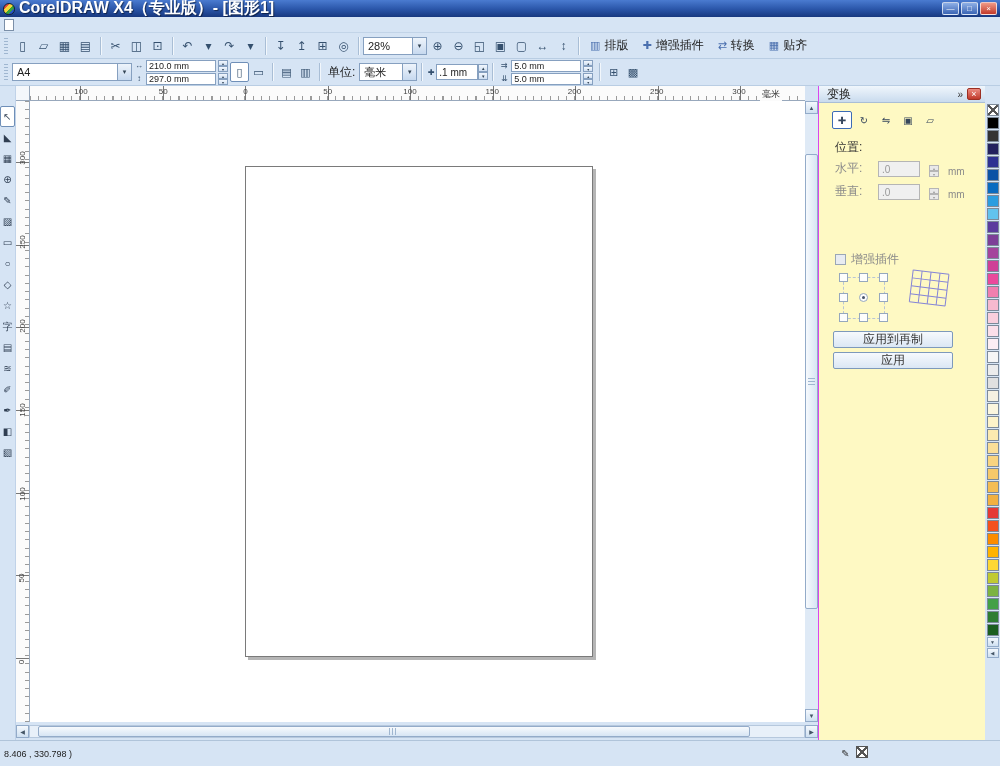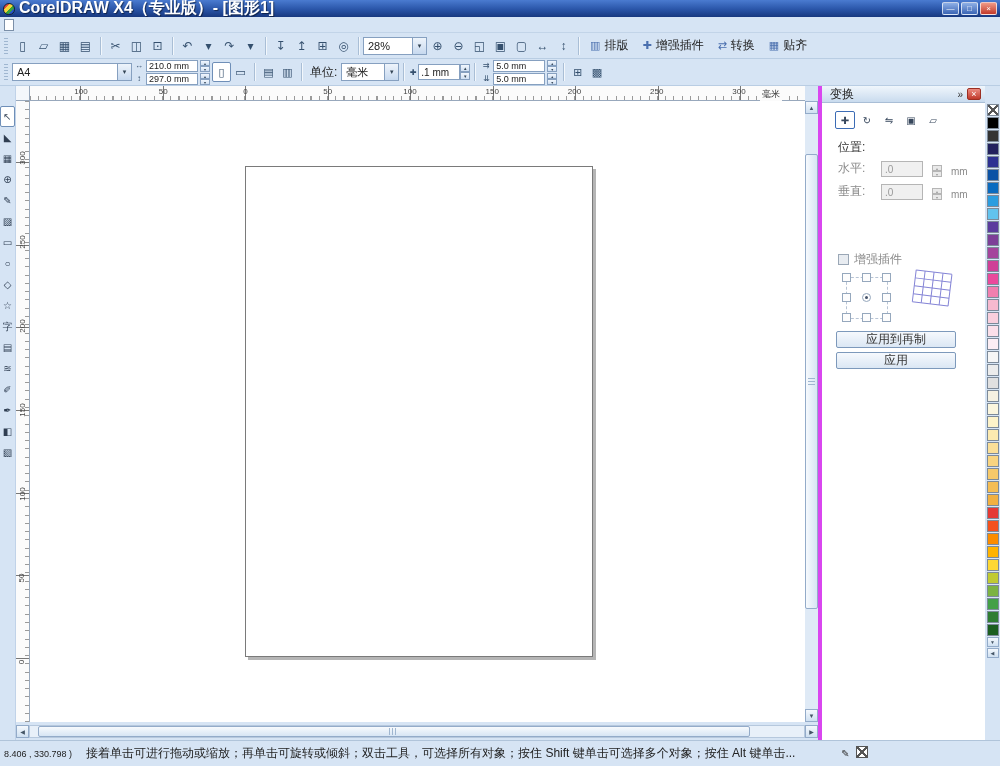--- a/index.html
+++ b/index.html
@@ -46,21 +46,21 @@
   .lbtn { height:21px; display:flex; align-items:center; gap:4px; padding:0 7px; font-size:12px; border-radius:2px; }
   .lbtn .g { color:#4a6fae; font-size:11px; }
 
   
   .paper-combo { width:120px;justify-content:center; }
   .units-combo { width:58px; }
   .plabel { font-size:12px; margin:0 4px; }
   .dimgroup { display:flex; flex-direction:column; gap:1px; margin:0 2px; }
   .dimrow { display:flex; align-items:center; gap:2px; height:12px; }
   .dicon { font-size:8px; color:#35506e; width:10px; text-align:center; }
-  .tinput { background:#fff; border:1px solid #86a0c0; font-size:9px; height:12px; width:52px;
+  .tinput { background:#fff; border:1px solid #86a0c0; font-size:9px; height:12px; width:70px;
     display:flex; align-items:center; padding:0 2px; white-space:nowrap; }
   .tinput.nudge { height:16px; width:42px; font-size:10px; }
   .spin { width:10px; display:flex; flex-direction:column; }
   .spin span { height:6px; font-size:4px; line-height:5px; text-align:center; color:#345;
     background:linear-gradient(#f2f7fd,#cfdff2); border:1px solid #86a0c0; }
   .spin.big span { height:8px; font-size:5px; line-height:7px; }
   .pbtn2 { width:19px; height:20px; display:flex; align-items:center; justify-content:center;
     font-size:11px; color:#35506e; border:1px solid transparent; border-radius:2px; }
   .pbtn2.active { background:#fff; border-color:#6f8fb8; }
 
@@ -102,22 +102,22 @@
     display:flex; flex-direction:column; }
   .sbtn { width:13px; height:13px; background:linear-gradient(#f4f8fd,#cfe0f1); border:1px solid #93abc9;
     display:flex; align-items:center; justify-content:center; font-size:6px; color:#456; flex:none; }
   .vtrack { flex:1; position:relative; }
   .vthumb { position:absolute; left:0; top:40px; width:13px; height:455px; border:1px solid #93abc9;
     border-radius:2px; background:linear-gradient(90deg,#f7fafd,#d7e5f4);
     display:flex; align-items:center; justify-content:center; }
   .grip-v { width:7px; height:7px; background:repeating-linear-gradient(to bottom,#9fb6d0 0 1px,transparent 1px 3px); }
 
   
-  .docker { position:absolute; left:818px; top:0; width:167px; height:654px; background:#ffffff;
-    border-left:4px solid #d946ef; }
+  .docker { position:absolute; left:818px; top:0; width:167px; height:654px; background:#fef9c3;
+    border-left:1px solid #d946ef; }
   .docker-title { height:17px; background:linear-gradient(#f0f6fc,#c9dbee); border-bottom:1px solid #a9bed6;
     display:flex; align-items:center; padding:0 4px 0 8px; }
   .dt-text { font-size:12px; }
   .dt-exp { margin-left:auto; font-size:10px; color:#333; padding:0 4px; }
   .dt-close { width:14px; height:12px; background:linear-gradient(#ec8b80,#c0392b); border:1px solid #9c2f23;
     border-radius:2px; color:#fff; font-size:9px; line-height:10px; text-align:center; }
   .docker-body { position:relative; height:637px; }
   .tfrow { position:absolute; left:13px; top:8px; display:flex; gap:2px; }
   .tfbtn { width:20px; height:18px; display:flex; align-items:center; justify-content:center;
     font-size:10px; color:#37475c; border:1px solid transparent; border-radius:2px; }
@@ -577,18 +577,17 @@
             </div>
         </div>
         <span class="sbtn">▶</span>
       </div>
     </div>
 
   </div>
 
   <div class="statusbar">
     <span class="coords">8.406 , 330.798 )</span>
-    <span class="hint">接着单击可进行拖动或缩放；再单击可旋转或倾斜；双击工具，可选择所有对象；按住 Shift 键单击可选择多个对象；按住 Alt 键单击...</span>
     <span class="sico pen">✎</span>
     <span class="sico nofill-ind"></span>
   </div>
 
 </div>
 
 </body></html>

